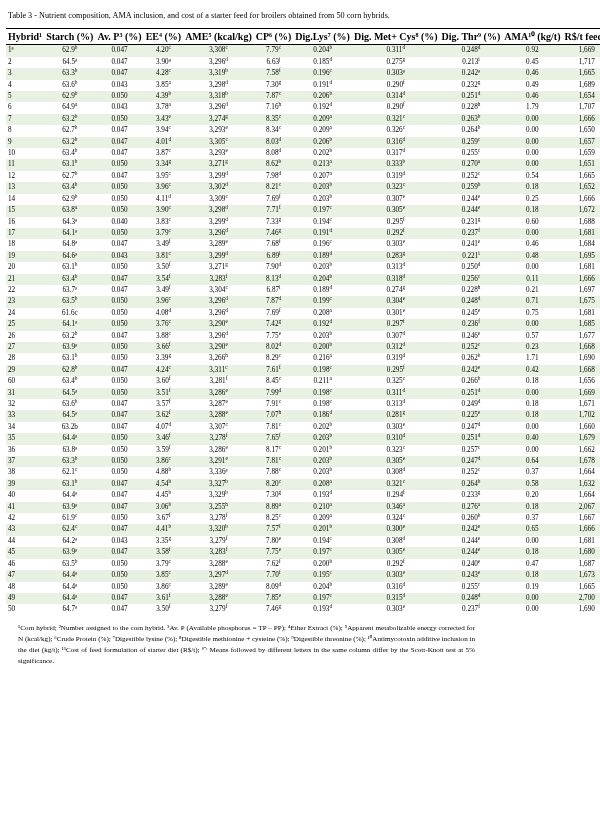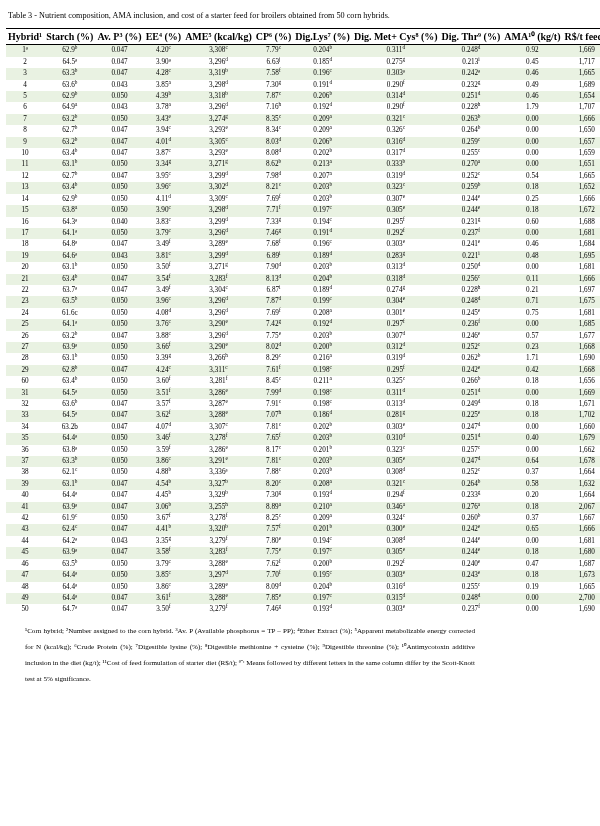--- a/index.html
+++ b/index.html
@@ -4,27 +4,27 @@
 <style>
   html,body{margin:0;padding:0;background:#fff;}
   body{width:600px;height:826px;font-family:"Liberation Serif",serif;color:#000;}
   .page{width:485px;height:826px;box-sizing:border-box;padding:8px 6px 4px 6px;position:relative;}
   .caption{font-size:8.2px;line-height:11px;margin:2px 2px 7px 2px;}
   table.main{border-collapse:collapse;width:588px;margin:0 auto;font-size:7.2px;}
   table.main th,table.main td{padding:1px 2px;line-height:9.4px;white-space:nowrap;}
   table.main thead th{border-top:1.1px solid #000;border-bottom:0.9px solid #000;font-weight:bold;text-align:center;vertical-align:middle;font-size:10px;padding:3px 2px;}
   table.main thead th.lead{text-align:left;}
   table.main tbody td{text-align:center;}
-  table.main tbody td.lead{text-align:center;}
+  table.main tbody td.lead{text-align:left;}
   tr.alt td{background:#e9f2e2;}
   tr.stat td{background:#fff;}
   tr.cv td{border-top:0.9px solid #000;}
   tr.pv td{border-bottom:1.1px solid #000;}
   sup{font-size:5.2px;vertical-align:super;line-height:0;}
-  .footnotes{font-size:7.1px;line-height:16px;margin:7px 4px 0 19px;text-align:justify;}
+  .footnotes{font-size:7.1px;line-height:11px;margin:7px 4px 0 12px;text-align:justify;}
   .footnotes p{margin:0;}
 </style>
 </head>
 <body>
 
 <div class="page">
 
   <div class="caption">Table 3 - Nutrient composition, AMA inclusion, and cost of a starter feed for broilers obtained from 50 corn hybrids.</div>
 
   <table class="main">

